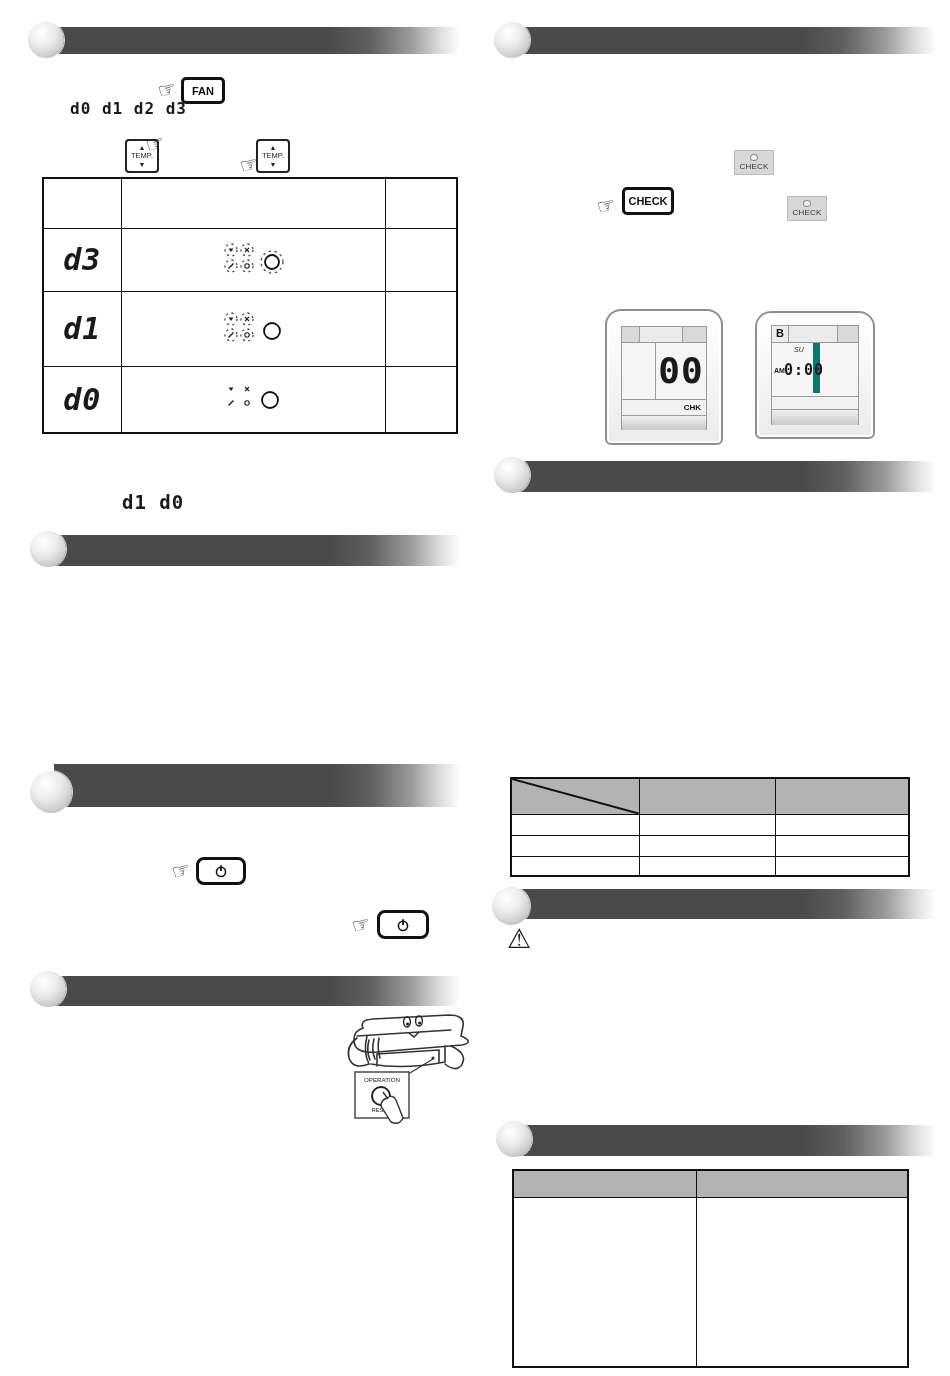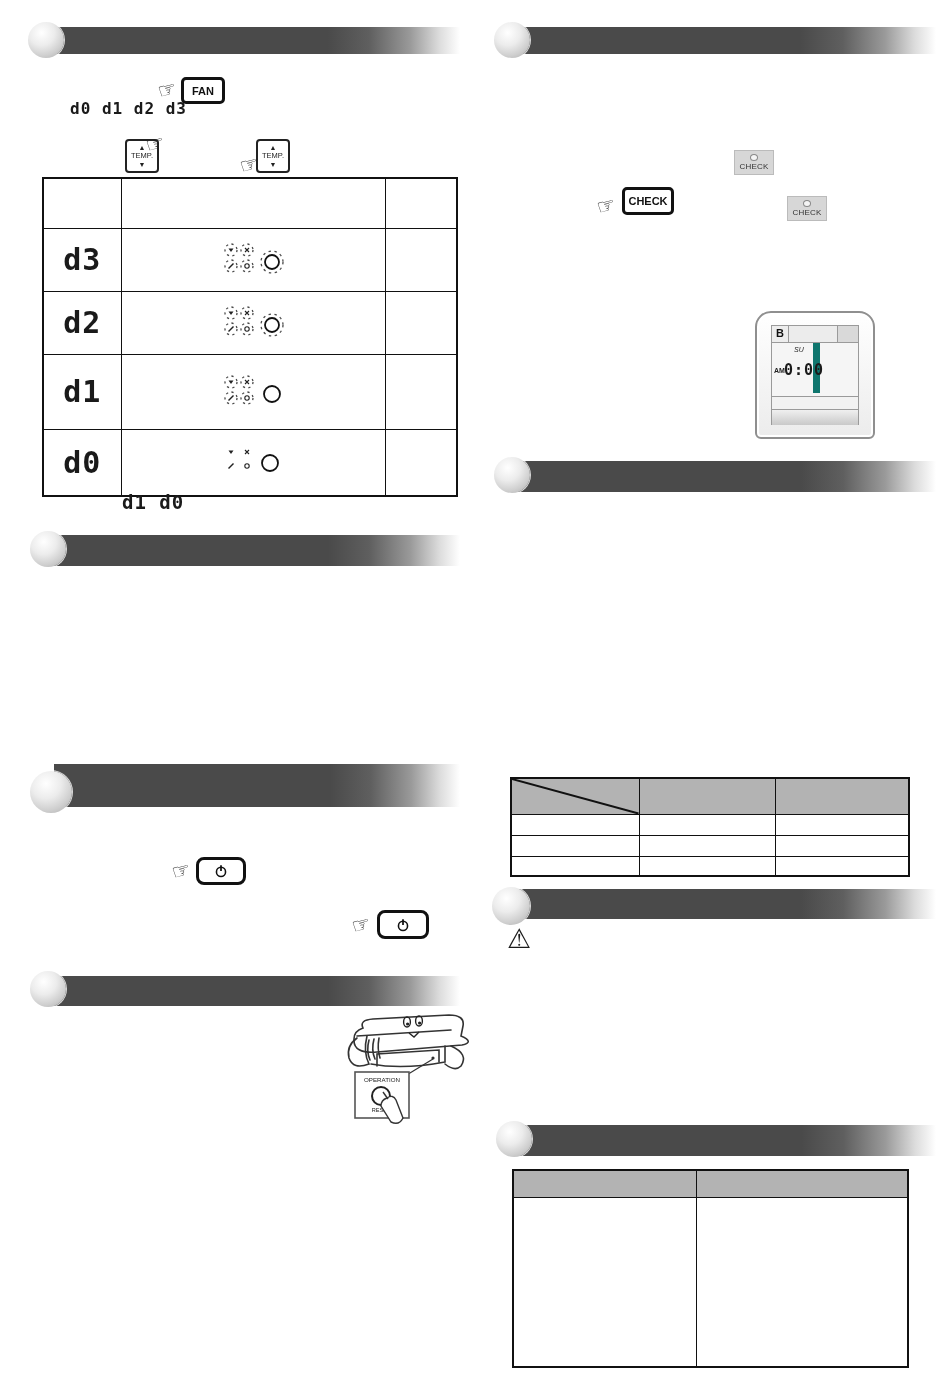--- a/index.html
+++ b/index.html
@@ -32,21 +32,21 @@
   .btn-temp .lbl{font-size:7.5px;color:#222;margin:1px 16px;}
   .btn-check{position:absolute;background:#d7d7d7;border:1px solid #bbb;
     display:flex;flex-direction:column;align-items:center;justify-content:center;}
   .btn-check .dot{width:6px;height:5px;border:1px solid #888;border-radius:50%;background:#f4f4f4;margin-bottom:1px;}
   .btn-check .lbl{font-size:8px;color:#333;letter-spacing:.2px;}
 
   
   table.lamps{position:absolute;left:42px;top:177px;border-collapse:collapse;table-layout:fixed;}
   table.lamps td{border:1.5px solid #111;padding:0;text-align:center;vertical-align:middle;background:#fff;}
   table.lamps{border:2.5px solid #111;}
-  td.code{font-size:30px;}
+  td.code{font-size:30px;font-style:italic;}
 
   
   table.rt{position:absolute;border-collapse:collapse;table-layout:fixed;border:2.5px solid #111;}
   table.rt td,table.rt th{border:1.5px solid #111;padding:0;background:#fff;}
   .gray-hd{background:#b3b3b3 !important;}
   .diag-cell{position:relative;}
   .diag-cell svg{position:absolute;inset:0;width:100%;height:100%;}
 
   
   .remote{position:absolute;border:2px solid #8f8f8f;border-radius:16px 16px 6px 6px;
@@ -120,40 +120,20 @@
           <path d="M10.5 9.5 L15.5 9.5 L13 13 Z" fill="#222"></path>
           <path d="M27 9 l4 4 M31 9 l-4 4" stroke="#222" stroke-width="1.1"></path>
           <path d="M10.5 29.5 L15.5 24.5" stroke="#222" stroke-width="1.4"></path>
           <circle cx="29" cy="27" r="2.2" fill="none" stroke="#222" stroke-width="1.1"></circle>
           <circle cx="54" cy="23" r="7" fill="#fff" stroke="#111" stroke-width="1.8"></circle>
           <circle cx="54" cy="23" r="11" fill="none" stroke="#4a4a4a" stroke-width="1.3" stroke-dasharray="2.4 3.6"></circle>
         </svg>
       </td>
       <td></td>
     </tr>
-    <tr style="height:63px">
-      <td class="code sseg">d2</td>
-      <td>
-        <svg width="70" height="38" viewBox="0 0 70 38">
-          <g stroke="#4a4a4a" fill="none" stroke-width="1.3">
-            <circle cx="13" cy="11" r="6" stroke-dasharray="2.2 3.4"></circle>
-            <circle cx="29" cy="11" r="6" stroke-dasharray="2.2 3.4"></circle>
-            <circle cx="13" cy="27" r="6" stroke-dasharray="2.2 3.4"></circle>
-            <circle cx="29" cy="27" r="6" stroke-dasharray="2.2 3.4"></circle>
-          </g>
-          <path d="M10.5 9.5 L15.5 9.5 L13 13 Z" fill="#222"></path>
-          <path d="M27 9 l4 4 M31 9 l-4 4" stroke="#222" stroke-width="1.1"></path>
-          <path d="M10.5 29.5 L15.5 24.5" stroke="#222" stroke-width="1.4"></path>
-          <circle cx="29" cy="27" r="2.2" fill="none" stroke="#222" stroke-width="1.1"></circle>
-          <circle cx="54" cy="23" r="7" fill="#fff" stroke="#111" stroke-width="1.8"></circle>
-          <circle cx="54" cy="23" r="11" fill="none" stroke="#4a4a4a" stroke-width="1.3" stroke-dasharray="2.4 3.6"></circle>
-        </svg>
-      </td>
-      <td></td>
-    </tr>
     <tr style="height:75px">
       <td class="code sseg">d1</td>
       <td>
         <svg width="70" height="38" viewBox="0 0 70 38">
           <g stroke="#4a4a4a" fill="none" stroke-width="1.3">
             <circle cx="13" cy="11" r="6" stroke-dasharray="2.2 3.4"></circle>
             <circle cx="29" cy="11" r="6" stroke-dasharray="2.2 3.4"></circle>
             <circle cx="13" cy="27" r="6" stroke-dasharray="2.2 3.4"></circle>
             <circle cx="29" cy="27" r="6" stroke-dasharray="2.2 3.4"></circle>
           </g>
@@ -259,20 +239,35 @@
   <span class="hand" style="left:597px;top:196px"></span>
   <div class="btn-black" style="left:622px;top:187px;width:46px;height:22px">
     <span>CHECK</span>
   </div>
 
   <div class="btn-check" style="left:787px;top:196px;width:38px;height:23px">
     <div class="dot"></div>
     <div class="lbl">CHECK</div>
   </div>
 
+  <div class="remote" style="left:605px;top:309px;width:114px;height:132px">
+    <div class="rm-display" style="left:14px;top:15px;width:84px;height:102px">
+      <div class="rm-row" style="top:0;height:15px">
+        <div class="rm-box" style="width:17px"></div>
+        <div class="rm-mid"></div>
+        <div class="rm-box" style="width:23px;border-left:1px solid #9a9a9a;border-right:0"></div>
+      </div>
+      <div class="abs" style="left:0;top:16px;width:33px;height:56px;border-right:1px solid #9a9a9a"></div>
+      <div class="abs sseg" style="left:36px;top:18px;width:46px;height:52px;font-size:36px;text-align:center;line-height:52px">00</div>
+      <div class="rm-strip" style="top:72px;height:15px">
+        <div class="abs" style="right:5px;top:3px;font-size:8px;font-weight:bold">CHK</div>
+      </div>
+      <div class="rm-strip grad" style="top:88px;height:14px"></div>
+    </div>
+  </div>
 
   <div class="remote" style="left:755px;top:311px;width:116px;height:124px">
     <div class="rm-display" style="left:14px;top:12px;width:86px;height:98px">
       <div class="rm-row" style="top:0;height:16px">
         <div class="rm-box lite" style="width:16px;text-align:center;font-size:11px;font-weight:bold;line-height:15px">B</div>
         <div class="rm-mid"></div>
         <div class="rm-box" style="width:20px;border-left:1px solid #9a9a9a;border-right:0"></div>
       </div>
       <div class="abs" style="left:0;top:17px;width:41px;height:50px;border-right:7px solid #0f766e">
         <span class="abs tinytxt" style="left:22px;top:3px;font-style:italic">SU</span>

